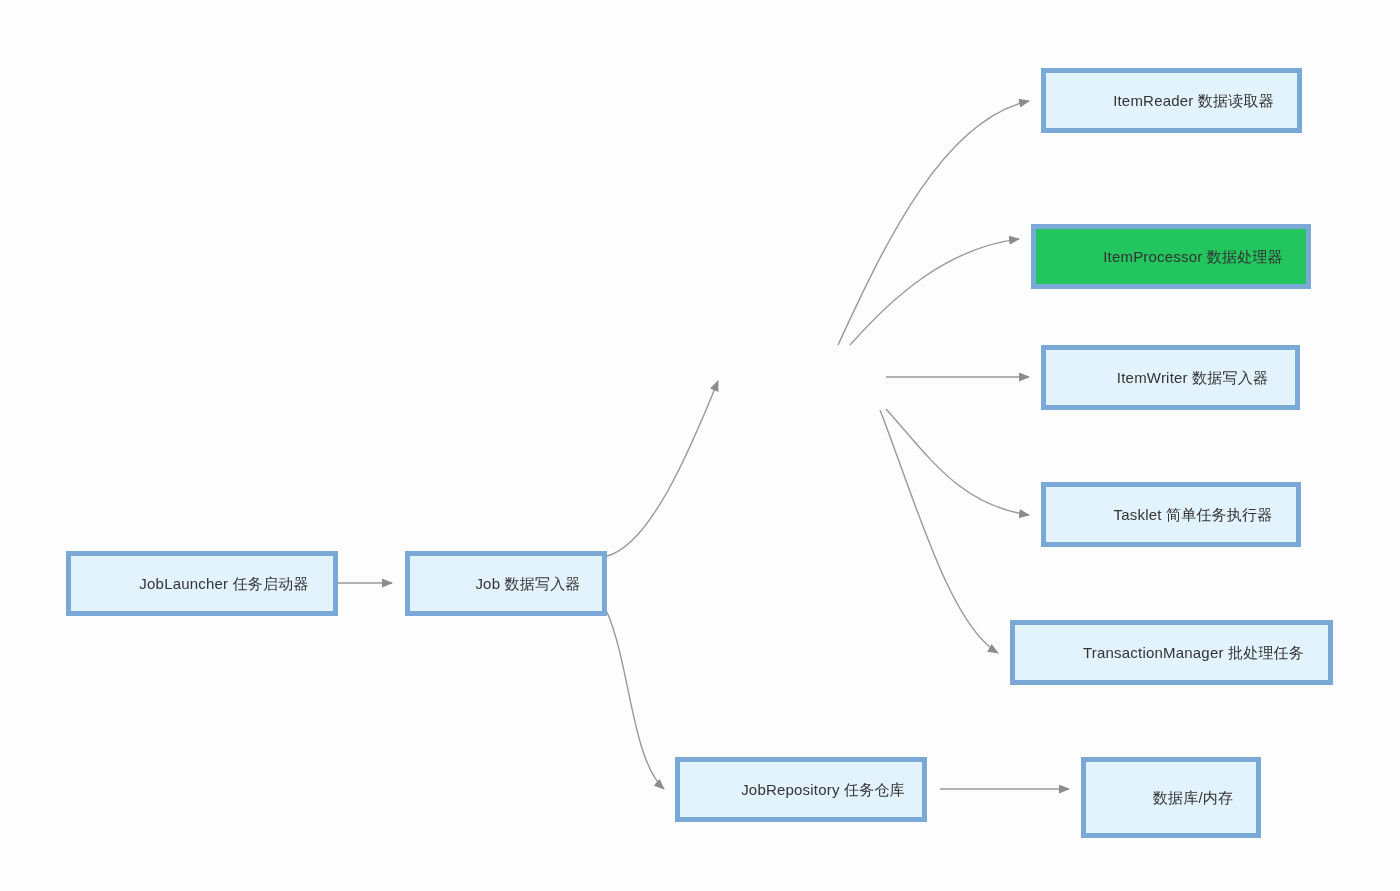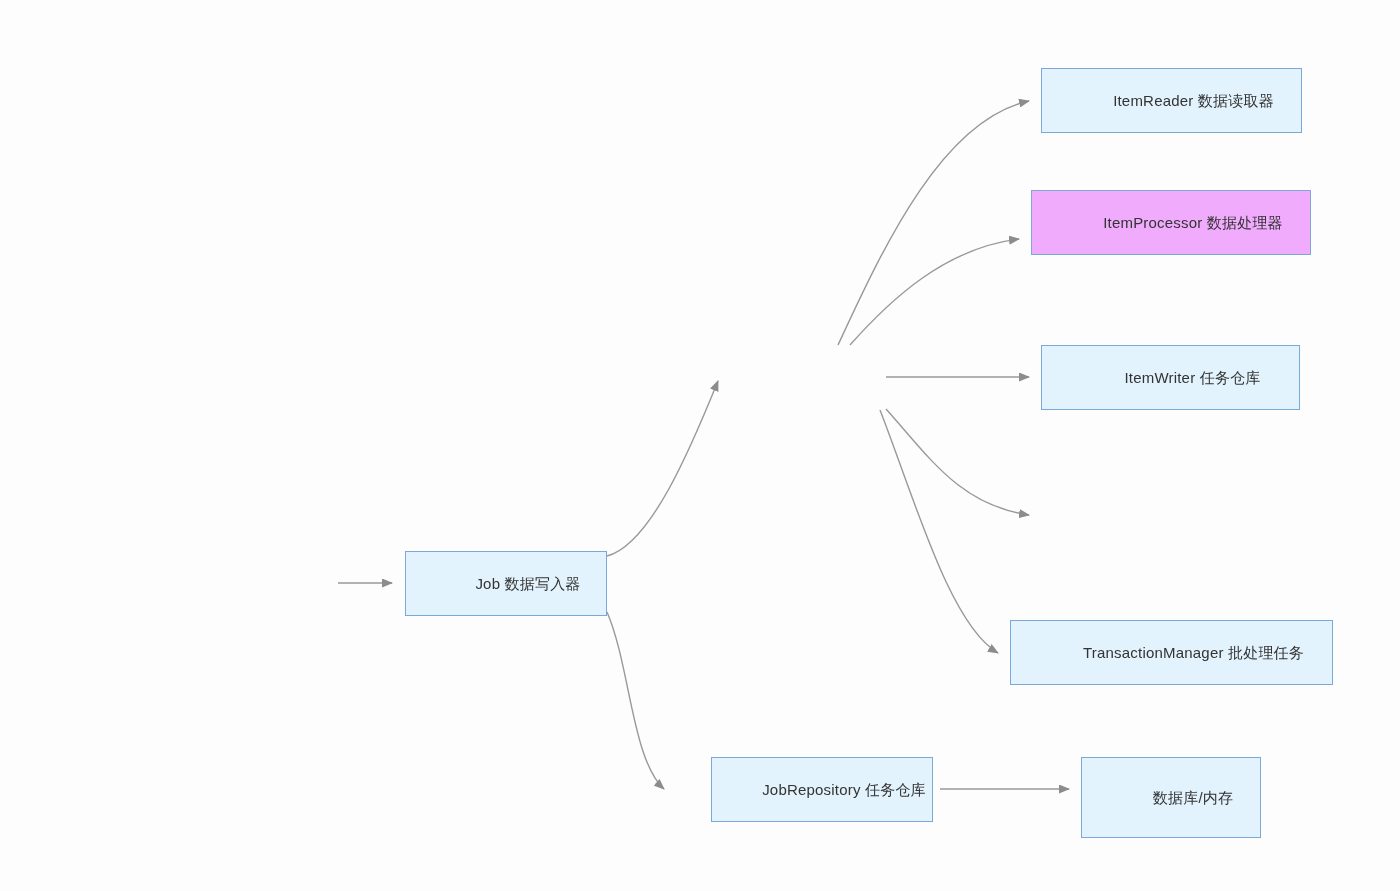--- a/index.html
+++ b/index.html
@@ -23,21 +23,21 @@
     left: 0;
     top: 0;
     width: 1400px;
     height: 891px;
     pointer-events: none;
   }
   .node {
     position: absolute;
     box-sizing: border-box;
     background: #e2f3fd;
-    border: 1px solid #be185d;
+    border: 5px solid #be185d;
     display: flex;
     align-items: center;
     justify-content: center;
     color: #333333;
     font-size: 15px;
     line-height: 1.2;
     letter-spacing: 0.2px;
     white-space: nowrap;
     user-select: none;
     padding-left: 44px;
@@ -73,44 +73,50 @@
       <path d="M 886 377 L 1029 377" marker-end="url(#arrowhead)" stroke="#999999"></path>
 
       <path d="M 886 409 C 930 458, 960 505, 1029 515" marker-end="url(#arrowhead)" stroke="#999999"></path>
 
       <path d="M 880 410 C 915 500, 950 625, 998 653" marker-end="url(#arrowhead)" stroke="#999999"></path>
 
       <path d="M 940 789 L 1069 789" marker-end="url(#arrowhead)" stroke="#999999"></path>
     </g>
   </svg>
 
+  <div class="node" id="node-job-launcher" style="left: 66px; top: 551px; width: 272px; height: 65px; background: rgb(226, 243, 253); border-color: rgb(122, 169, 216); color: rgb(51, 51, 51);">
+    <span class="node-label">JobLauncher 任务启动器</span>
+  </div>
 
   <div class="node" id="node-job" style="left: 405px; top: 551px; width: 202px; height: 65px; background: rgb(226, 243, 253); border-color: rgb(122, 169, 216); color: rgb(51, 51, 51);">
     <span class="node-label">Job 数据写入器</span>
   </div>
 
 
   <div class="node" id="node-item-reader" style="left: 1041px; top: 68px; width: 261px; height: 65px; background: rgb(226, 243, 253); border-color: rgb(122, 169, 216); color: rgb(51, 51, 51);">
     <span class="node-label">ItemReader 数据读取器</span>
   </div>
 
-  <div class="node" id="node-item-processor" style="left: 1031px; top: 190px; width: 280px; height: 65px; background: #f0abfc; border-color: rgb(122, 169, 216); color: rgb(51, 51, 51);">
+  <div class="node" id="node-item-processor" style="left: 1031px; top: 224px; width: 280px; height: 65px; background: #22c55e; border-color: rgb(122, 169, 216); color: rgb(51, 51, 51);">
     <span class="node-label">ItemProcessor 数据处理器</span>
   </div>
 
   <div class="node" id="node-item-writer" style="left: 1041px; top: 345px; width: 259px; height: 65px; background: rgb(226, 243, 253); border-color: rgb(122, 169, 216); color: rgb(51, 51, 51);">
-    <span class="node-label">ItemWriter 任务仓库</span>
+    <span class="node-label">ItemWriter 数据写入器</span>
   </div>
 
+  <div class="node" id="node-tasklet" style="left: 1041px; top: 482px; width: 260px; height: 65px; background: rgb(226, 243, 253); border-color: rgb(122, 169, 216); color: rgb(51, 51, 51);">
+    <span class="node-label">Tasklet 简单任务执行器</span>
+  </div>
 
   <div class="node" id="node-transaction-manager" style="left: 1010px; top: 620px; width: 323px; height: 65px; background: rgb(226, 243, 253); border-color: rgb(122, 169, 216); color: rgb(51, 51, 51);">
     <span class="node-label">TransactionManager 批处理任务</span>
   </div>
 
-  <div class="node" id="node-job-repository" style="left: 675px; top: 757px; width: 222px; height: 65px; background: rgb(226, 243, 253); border-color: rgb(122, 169, 216); color: rgb(51, 51, 51); margin-left: 36px;">
+  <div class="node" id="node-job-repository" style="left: 675px; top: 757px; width: 252px; height: 65px; background: rgb(226, 243, 253); border-color: rgb(122, 169, 216); color: rgb(51, 51, 51);">
     <span class="node-label">JobRepository 任务仓库</span>
   </div>
 
   <div class="node" id="node-database-memory" style="left: 1081px; top: 757px; width: 180px; height: 81px; background: rgb(226, 243, 253); border-color: rgb(122, 169, 216); color: rgb(51, 51, 51);">
     <span class="node-label">数据库/内存</span>
   </div>
 
 </div>
 
 </body></html>

